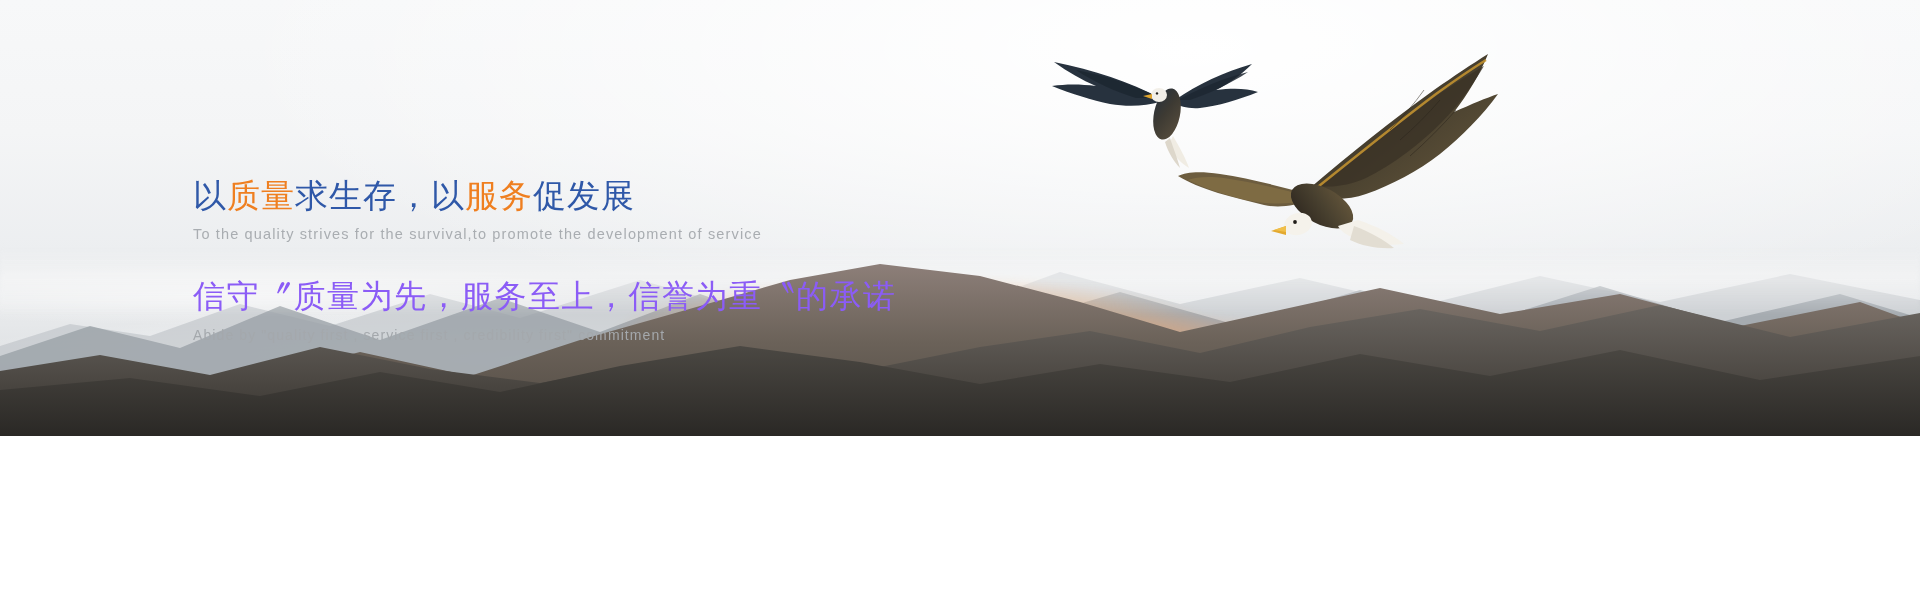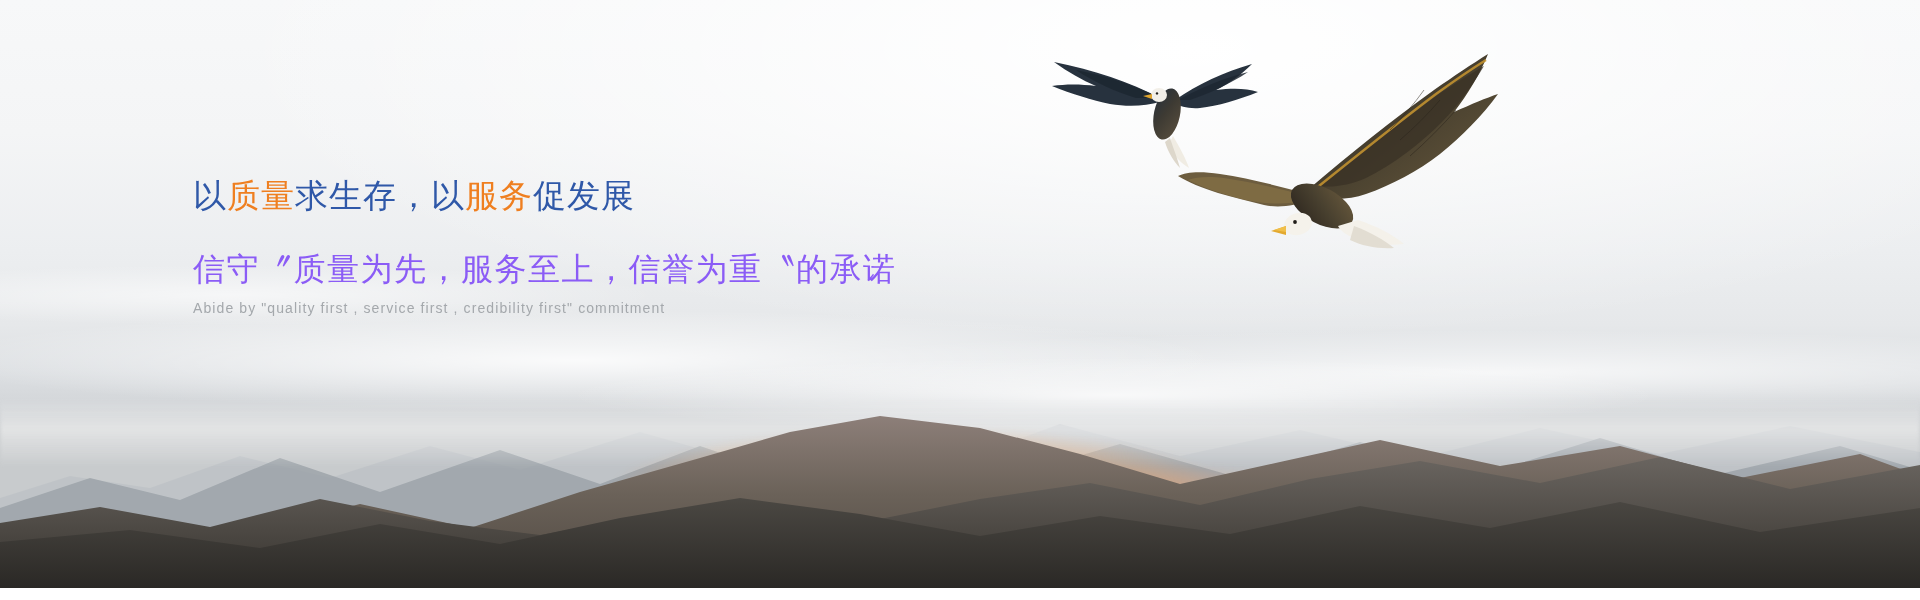--- a/index.html
+++ b/index.html
@@ -1,21 +1,21 @@
 <!DOCTYPE html>
 <html><head>
 <meta charset="utf-8">
 <style>
   html,body{margin:0;padding:0;background:#fff;}
   body{font-family:"Liberation Sans","DejaVu Sans",sans-serif;}
 
   .banner{
     position:relative;
     width:1920px;
-    height:588px;
+    height:436px;
     overflow:hidden;
     background:#fbfbfb;
   }
 
   
   .sky{
     position:absolute;left:0;top:0;width:1920px;height:600px;
     background:
       radial-gradient(1400px 420px at 62% 8%, #ffffff 0%, rgba(255,255,255,0) 70%),
       linear-gradient(to bottom,
@@ -239,20 +239,21 @@
           <path d="M414,62 C404,76 392,90 380,102"></path>
         </g>
       </g>
     </svg>
   </div>
 
   <div class="copy">
 
     <div class="headline"><span>以</span><span class="hl">质量</span><span>求生存，以</span><span class="hl">服务</span><span>促发展</span></div>
 
+    <div class="sub">To the quality strives for the survival,to promote the development of service</div>
 
     <div class="gap"></div>
 
     <div class="headline2">信守〞质量为先，服务至上，信誉为重〝的承诺</div>
     <div class="sub2">Abide by "quality first , service first , credibility first" commitment</div>
   </div>
 
 </div>
 
 </body></html>

